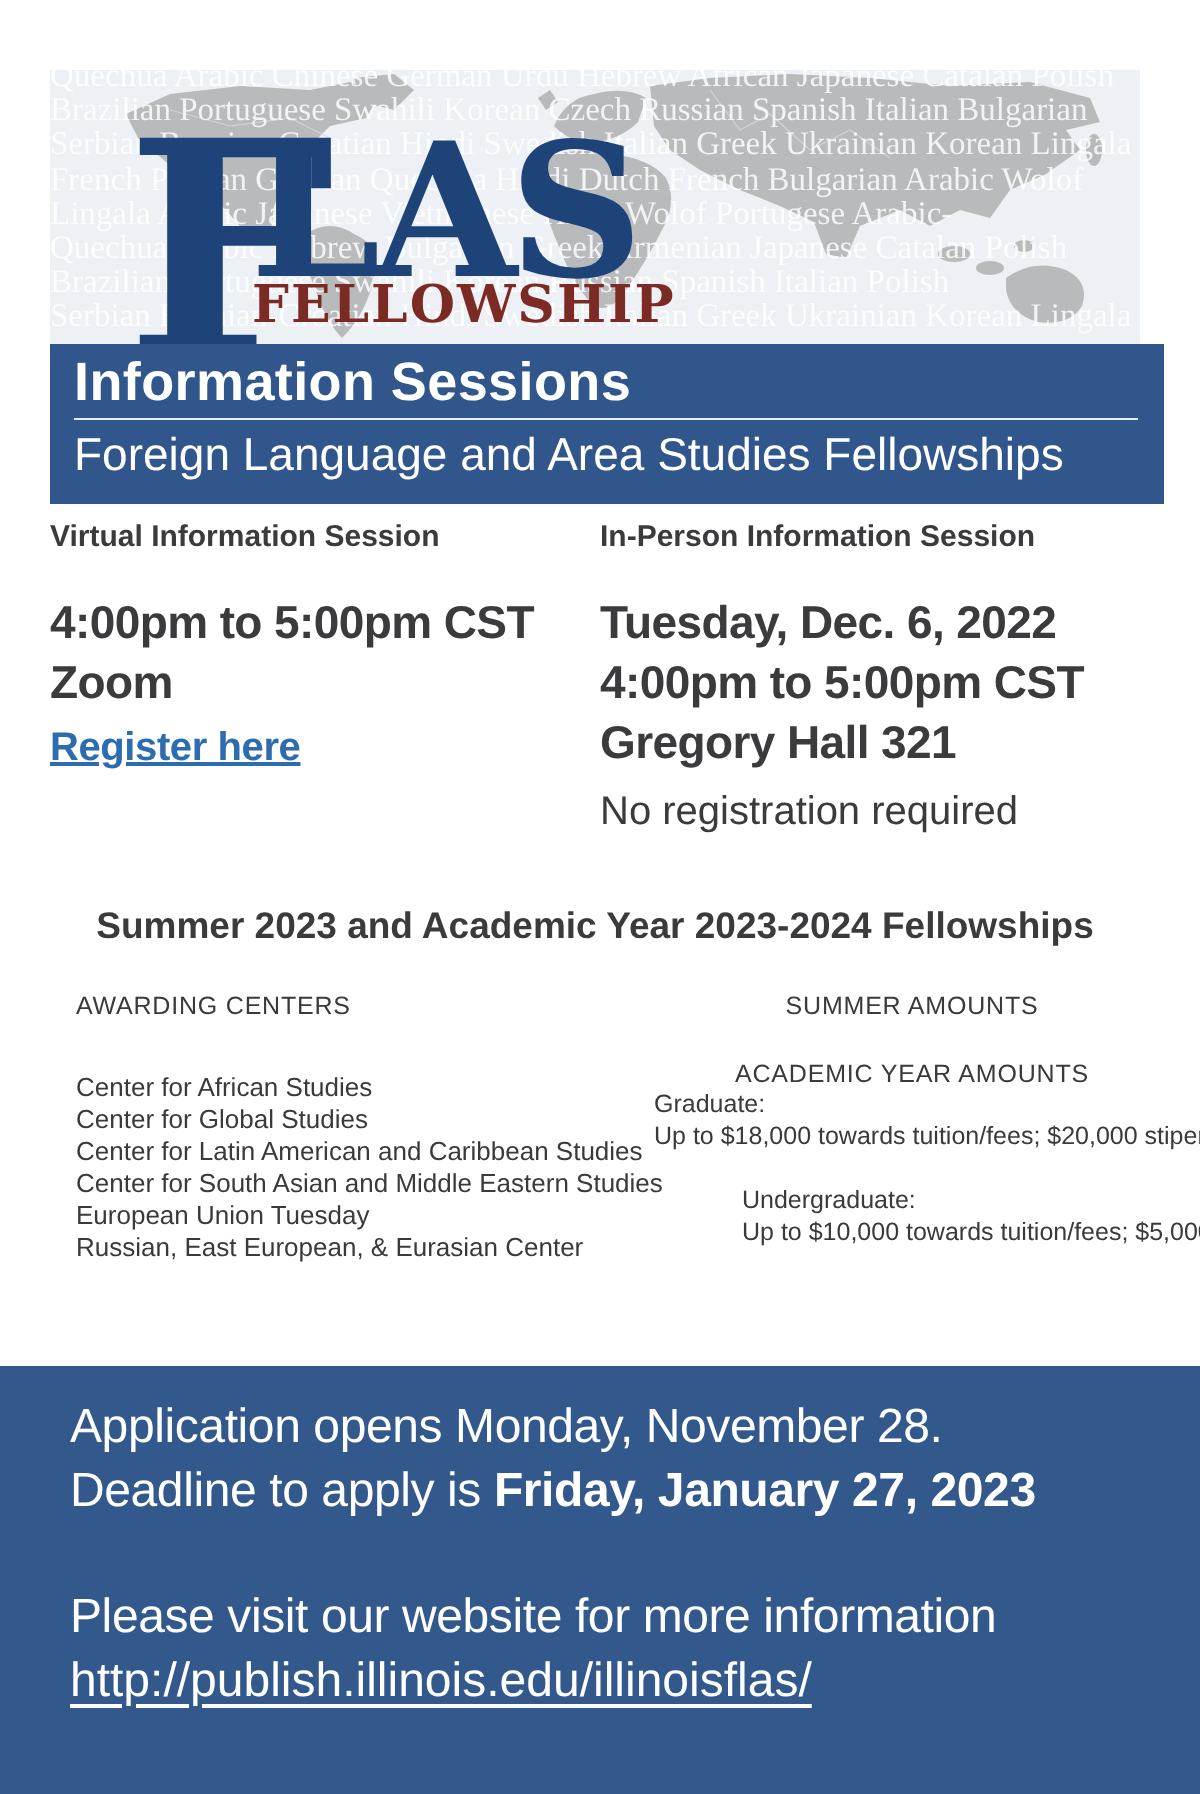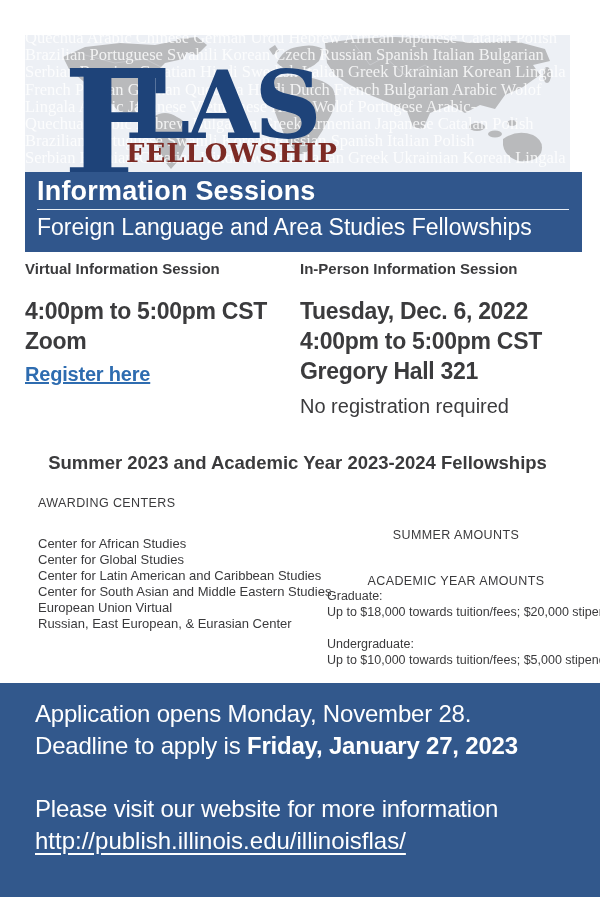--- a/index.html
+++ b/index.html
@@ -38,25 +38,25 @@
   
   .fellow-heading{position:absolute;left:25px;top:452px;width:545px;text-align:center;
                   font-size:18.5px;font-weight:bold;color:#3b3b3d;}
 
   
   .centers{position:absolute;left:38px;top:496px;width:270px;color:#3a3a3c;}
   .centers-heading{font-size:12.5px;letter-spacing:0.4px;}
   .centers-list{margin-top:26px;}
   .center-item{font-size:13px;line-height:16px;white-space:nowrap;}
   .amounts{position:absolute;left:327px;top:496px;width:258px;color:#3a3a3c;}
-  .amounts-heading{font-size:12.5px;letter-spacing:0.4px;text-align:center;margin-top:32px;}
+  .amounts-heading{font-size:12.5px;letter-spacing:0.4px;text-align:center;}
   .amount-entry{margin-top:0;}
   .amount-label{font-size:12.5px;line-height:16px;}
   .amount-detail{font-size:12.5px;line-height:16px;white-space:nowrap;}
-  .amount-entry + .amount-entry{margin-top:16px;}
+  .amount-entry + .amount-entry{margin-top:16px;margin-left:44px;}
   .amounts-block + .amounts-block{margin-top:20px;}
   .amounts-block .entries{margin-top:0;}
 
   
   .footer{position:absolute;left:0;top:683px;width:600px;height:214px;background:#32588c;color:#ffffff;box-sizing:border-box;padding:15px 20px 0 35px;}
   .footer-line{font-size:24px;line-height:32px;font-weight:normal;letter-spacing:-0.2px;}
   .footer-bold{font-weight:bold;}
   .footer-gap{height:31px;}
   .footer-url{display:inline-block;font-size:24px;line-height:32px;color:#ffffff;text-decoration:underline;text-underline-offset:4px;}
 </style>
@@ -130,21 +130,21 @@
 
   <div class="fellow-heading">Summer 2023 and Academic Year 2023-2024 Fellowships</div>
 
   <div class="centers">
     <div class="centers-heading">AWARDING CENTERS</div>
     <div class="centers-list">
         <div class="center-item">Center for African Studies</div>
         <div class="center-item">Center for Global Studies</div>
         <div class="center-item">Center for Latin American and Caribbean Studies</div>
         <div class="center-item">Center for South Asian and Middle Eastern Studies</div>
-        <div class="center-item">European Union Virtual</div>
+        <div class="center-item">European Union Tuesday</div>
         <div class="center-item">Russian, East European, &amp; Eurasian Center</div>
       </div>
   </div>
 
   <div class="amounts">
     <div class="amounts-block">
       <div class="amounts-heading">SUMMER AMOUNTS</div>
     </div>
     <div class="amounts-block">
       <div class="amounts-heading">ACADEMIC YEAR AMOUNTS</div>

